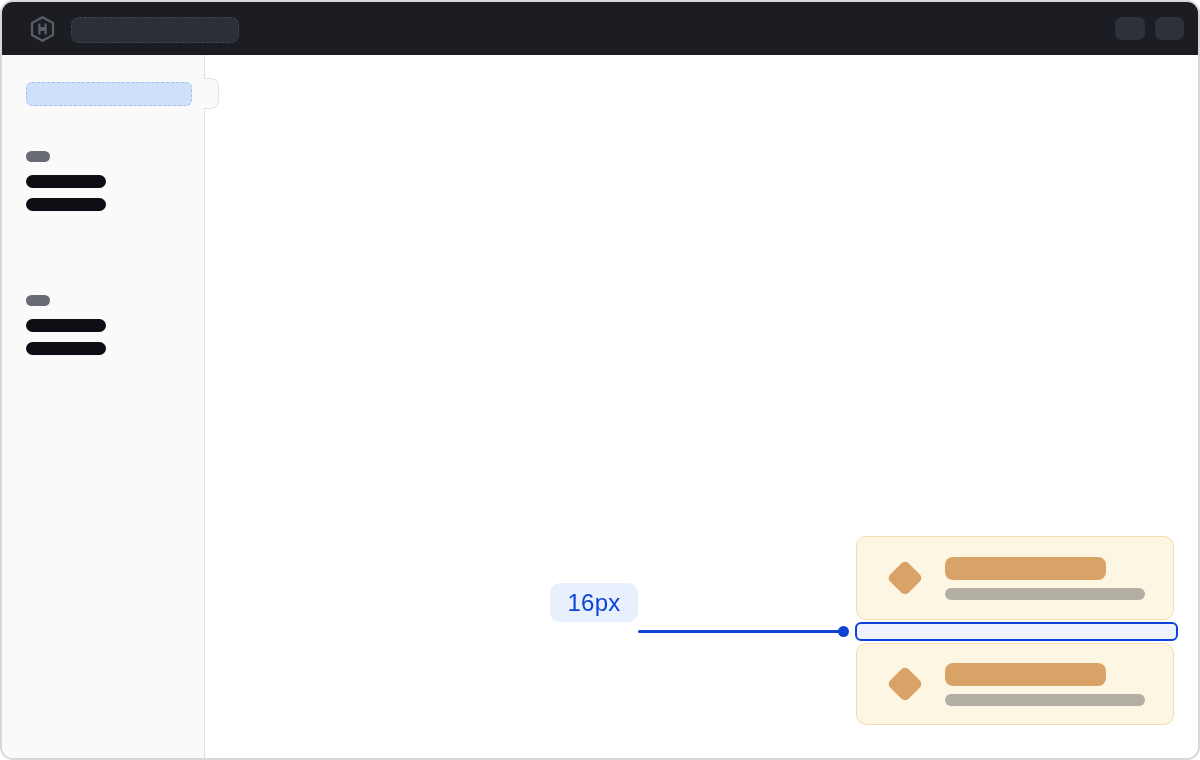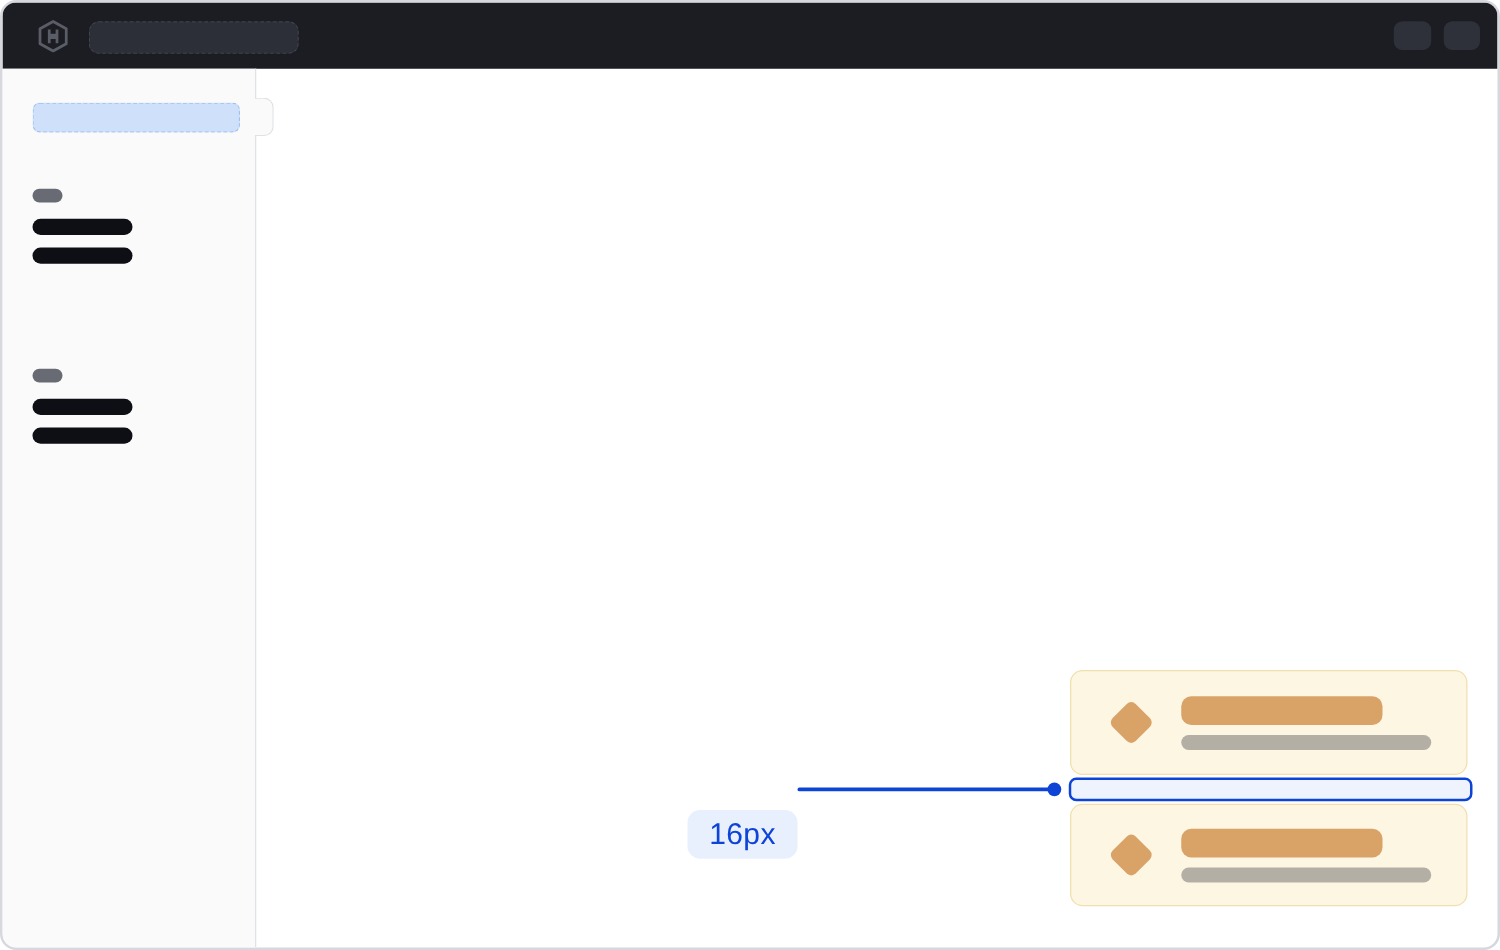--- a/index.html
+++ b/index.html
@@ -102,21 +102,21 @@
   }
   .measure-line{
     position:absolute;left:636px;top:628px;width:203px;height:3px;
     background:var(--accent);border-radius:2px;
   }
   .measure-dot{
     position:absolute;left:836px;top:624px;width:11px;height:11px;
     background:var(--accent);border-radius:50%;
   }
   .gap-size-label{
-    position:absolute;left:548px;top:646px;width:88px;height:39px;
+    position:absolute;left:548px;top:581px;width:88px;height:39px;
     background:var(--accent-bg);border-radius:10px;
     display:flex;align-items:center;justify-content:center;
     color:var(--accent);font-size:24px;font-weight:500;
     letter-spacing:.3px;
   }
 </style>
 </head>
 <body>
 
 <div class="window">

